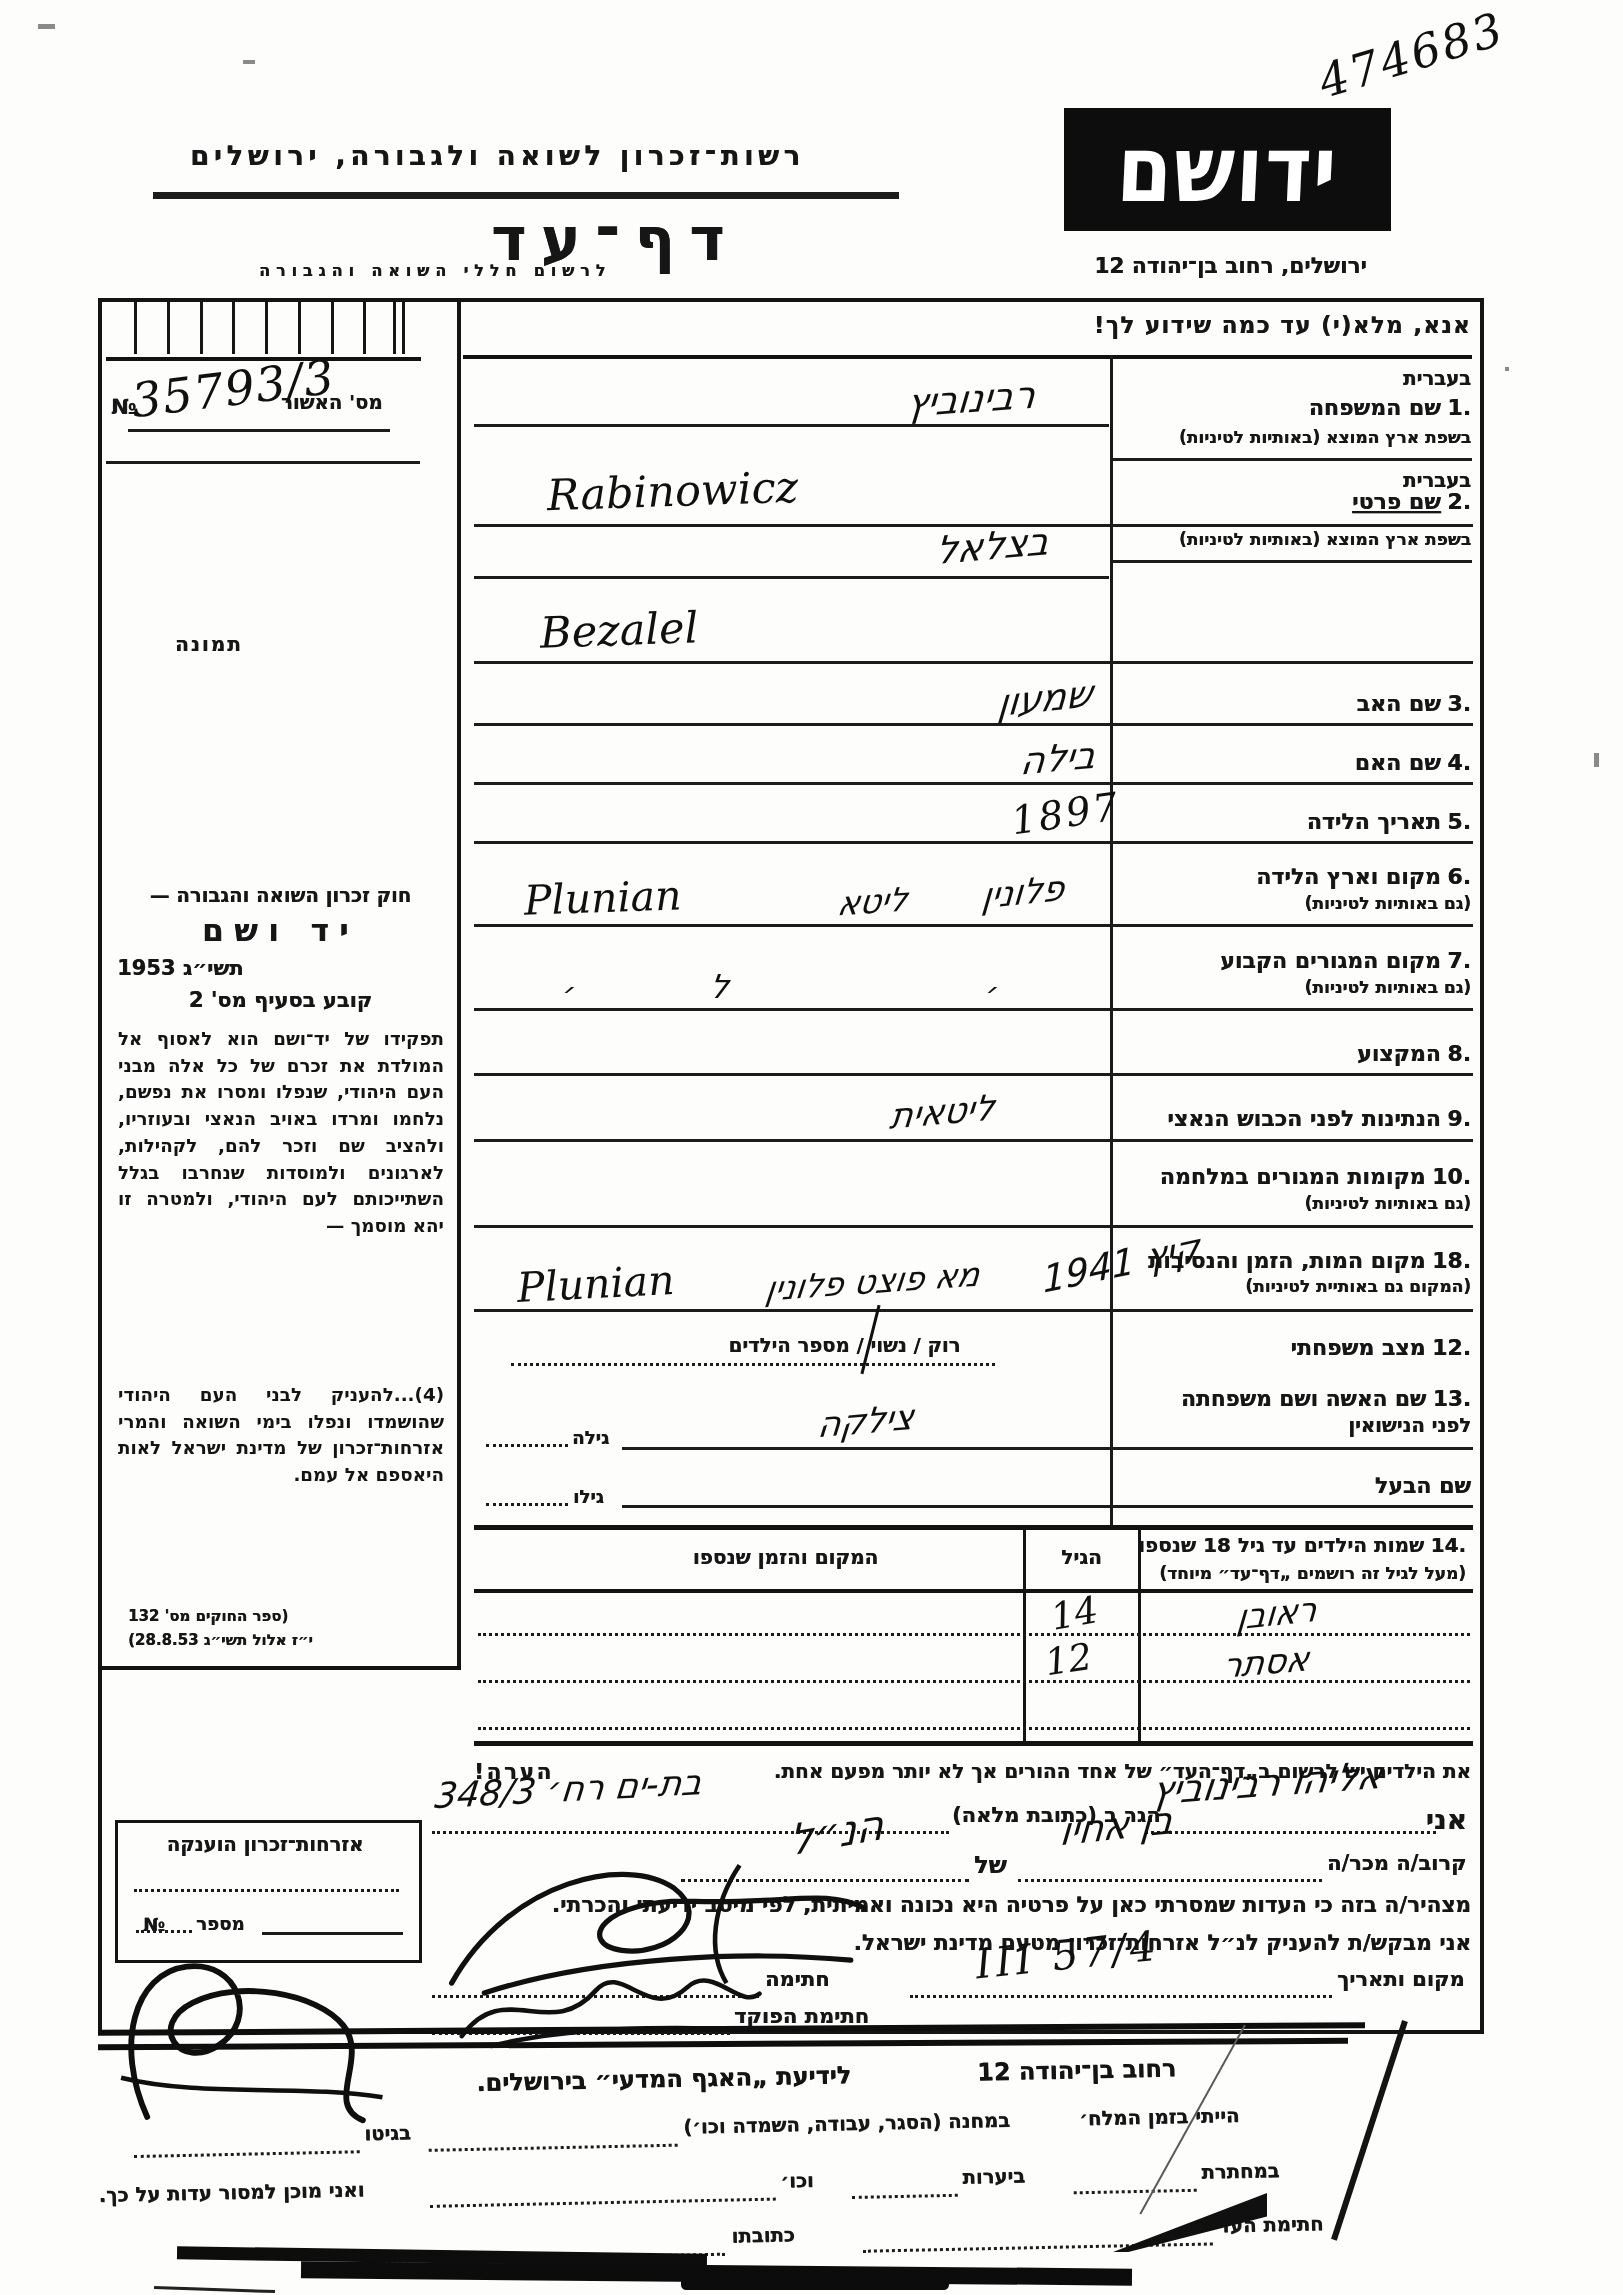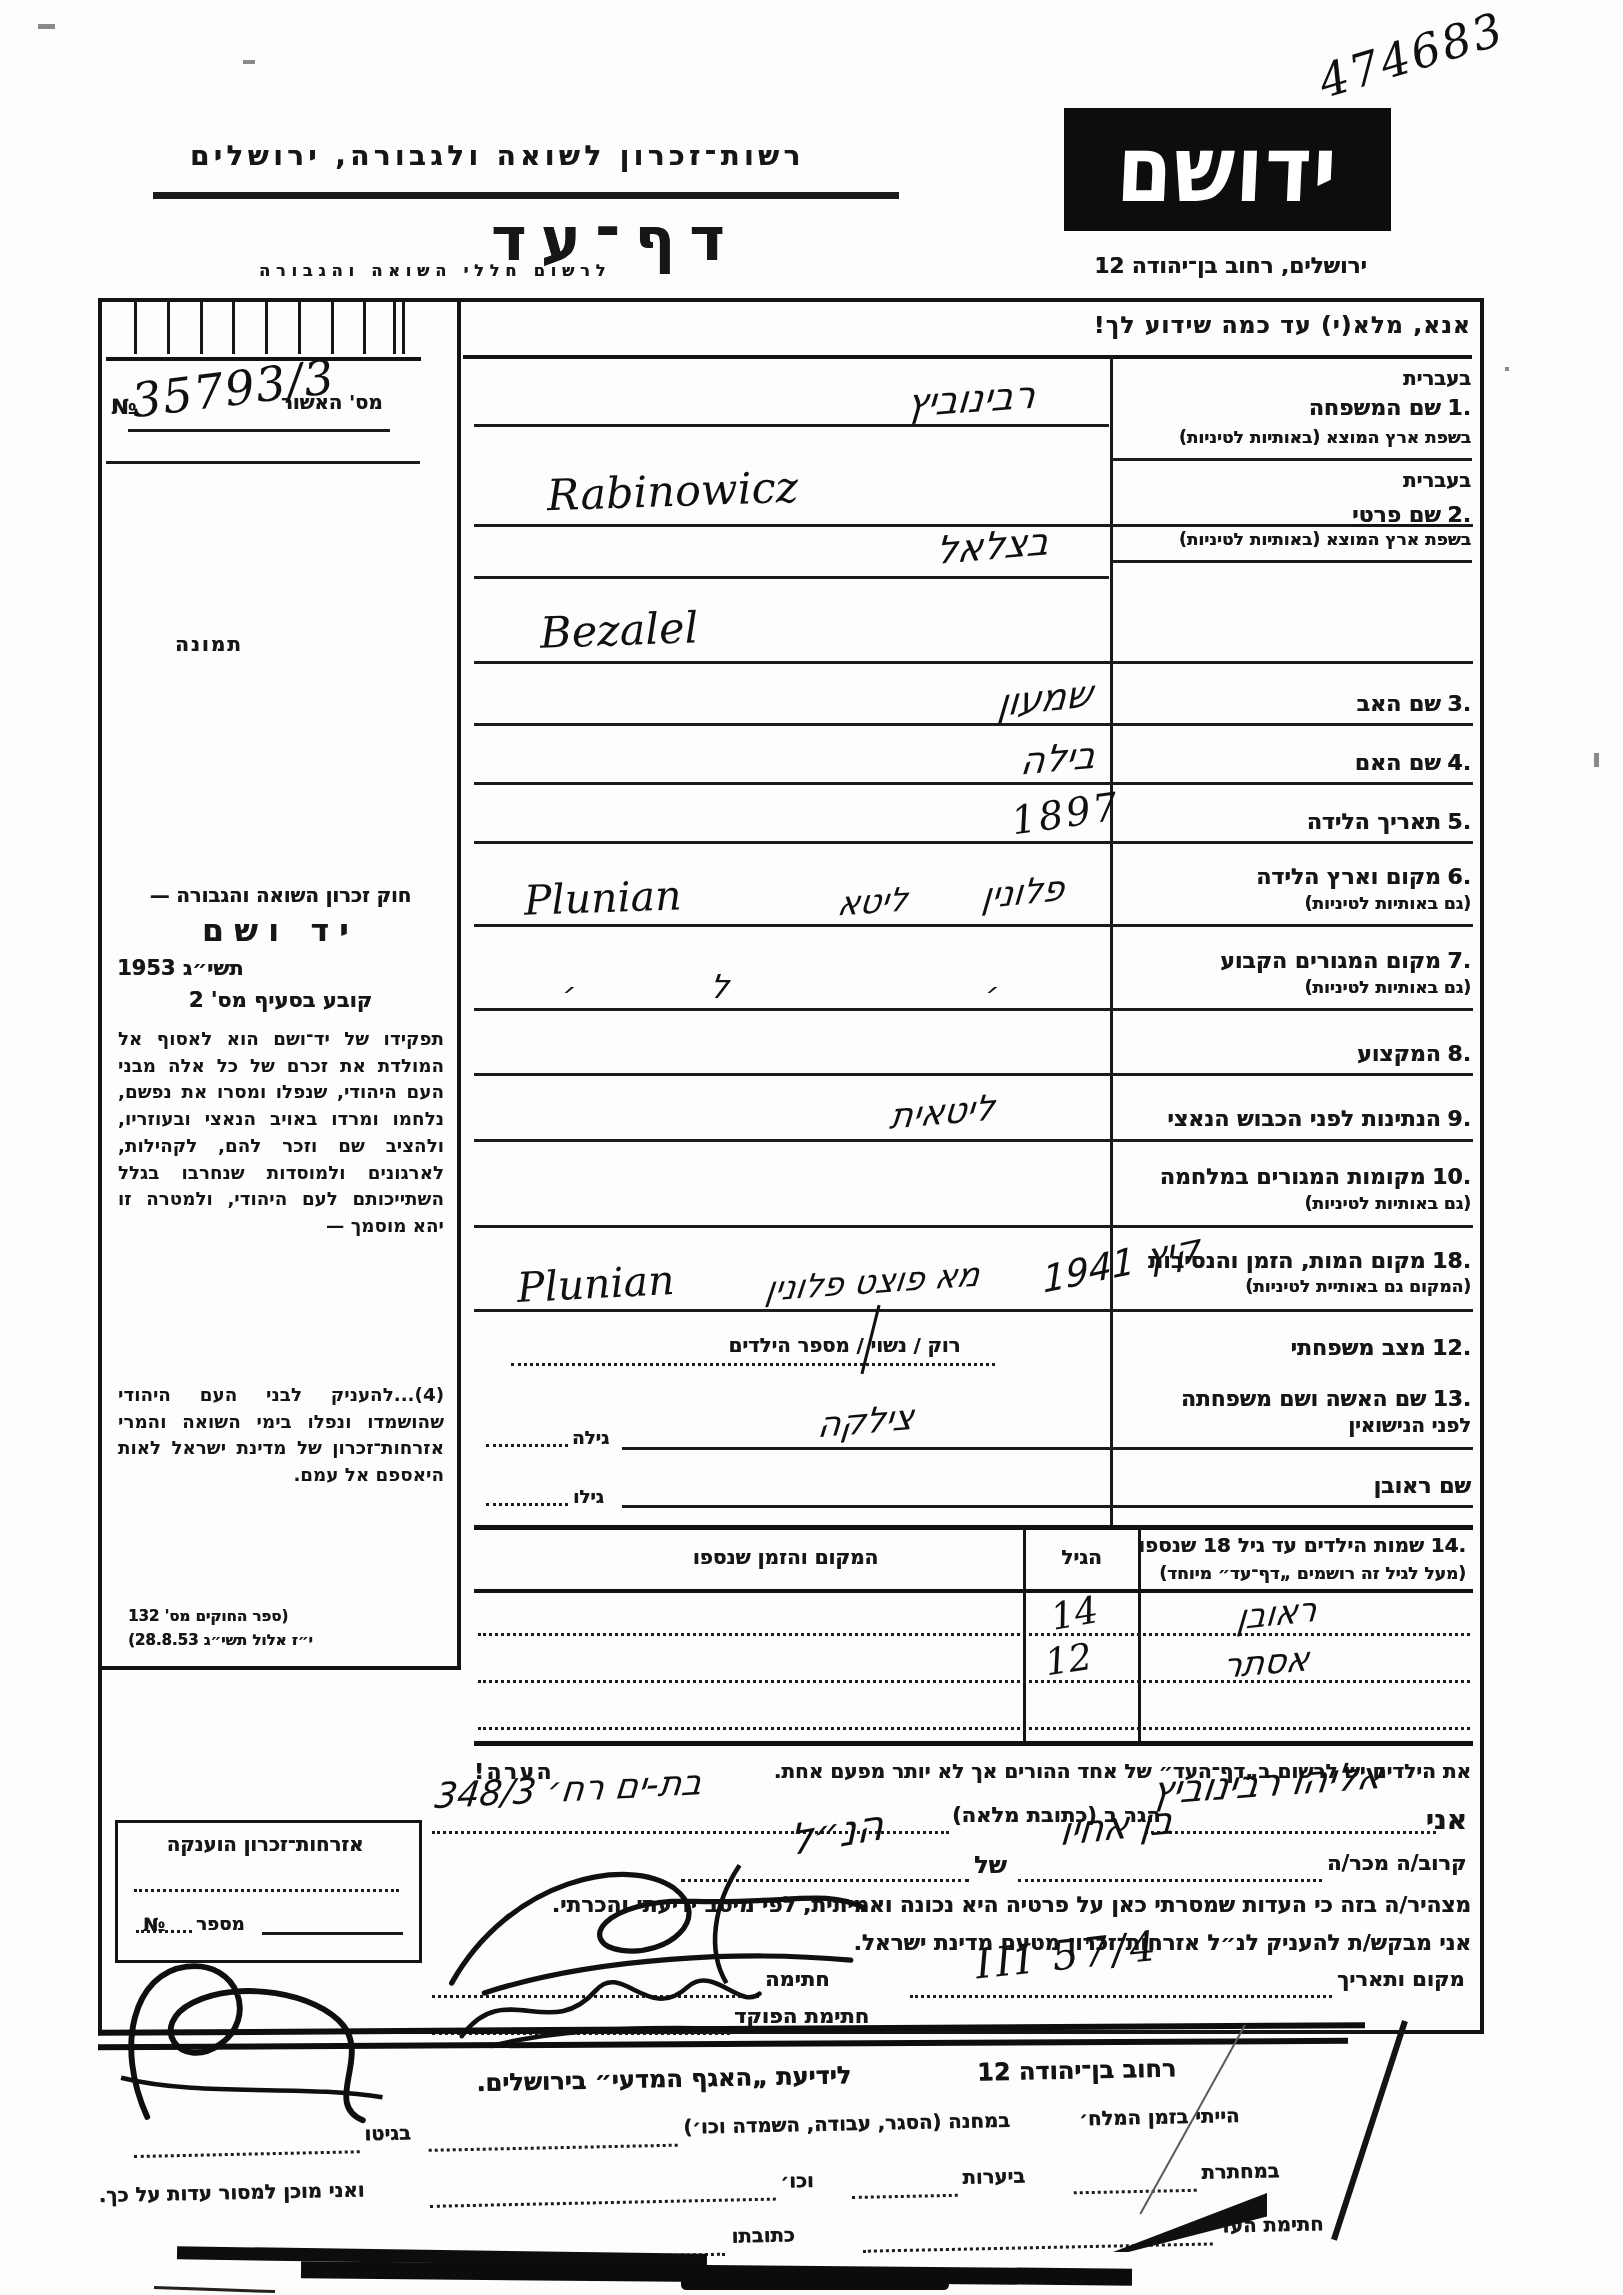--- a/index.html
+++ b/index.html
@@ -87,21 +87,21 @@
     <span class="fnum">1.</span><span>שם המשפחה</span>
   </div>
   <div class="plbl" style="right:152px;top:427px;font-size:17px;">בשפת ארץ המוצא (באותיות לטיניות)</div>
   <div class="ln" style="left:474px;top:424px;width:635px;"></div>
   <div class="ln" style="left:1113px;top:458px;width:359px;"></div>
   <div class="hwh" style="left:907px;top:377px;font-size:38px;transform:rotate(-4deg) skewX(-10deg);">רבינוביץ</div>
   <div class="ln" style="left:474px;top:524px;width:999px;"></div>
   <div class="hwl" style="left:547px;top:466px;font-size:43px;transform:rotate(-2deg);">Rabinowicz</div>
 
   <div class="plbl" style="right:152px;top:469px;font-size:19.6px;">בעברית</div>
-  <div class="plbl" style="right:152px;top:502px;font-size:22px;text-decoration:underline;">
+  <div class="plbl" style="right:152px;top:489px;font-size:22px;text-decoration:underline;">
     <span class="fnum">2.</span><span>שם פרטי</span>
   </div>
   <div class="plbl" style="right:152px;top:529px;font-size:17px;">בשפת ארץ המוצא (באותיות לטיניות)</div>
   <div class="ln" style="left:1113px;top:560px;width:359px;"></div>
   <div class="ln" style="left:474px;top:576px;width:635px;"></div>
   <div class="hwh" style="left:936px;top:524px;font-size:38px;transform:rotate(-5deg) skewX(-10deg);">בצלאל</div>
   <div class="ln" style="left:474px;top:661px;width:999px;"></div>
   <div class="hwl" style="left:540px;top:605px;font-size:43px;transform:rotate(-2deg);">Bezalel</div>
 
   <div class="plbl" style="right:152px;top:691px;font-size:22px;">
@@ -175,21 +175,21 @@
 
   <div class="plbl" style="right:152px;top:1386px;font-size:21.6px;">
     <span class="fnum">13.</span><span>שם האשה ושם משפחתה</span>
   </div>
   <div class="plbl" style="right:152px;top:1414px;font-size:19.6px;">לפני הנישואין</div>
   <div class="ln" style="left:622px;top:1447px;width:851px;"></div>
   <div class="dot" style="left:486px;top:1444px;width:82px;"></div>
   <div class="plbl" style="left:572px;top:1427px;font-size:18.3px;">גילה</div>
   <div class="hwh" style="left:818px;top:1401px;font-size:35px;transform:rotate(-5deg) skewX(-12deg);">צילקה</div>
 
-  <div class="plbl" style="right:152px;top:1473px;font-size:22px;">שם ראובן</div>
+  <div class="plbl" style="right:152px;top:1473px;font-size:22px;">שם הבעל</div>
   <div class="ln" style="left:622px;top:1505px;width:851px;"></div>
   <div class="dot" style="left:486px;top:1503px;width:82px;"></div>
   <div class="plbl" style="left:573px;top:1486px;font-size:18.3px;">גילו</div>
 
   <div class="lnh" style="left:474px;top:1525px;width:999px;height:4.6px;"></div>
   <div class="plbl" style="right:157px;top:1533px;font-size:20px;">
     <span class="fnum">14.</span><span>שמות הילדים עד גיל 18 שנספו</span>
   </div>
   <div class="plbl" style="right:157px;top:1563px;font-size:17px;">(מעל לגיל זה רושמים „דף־עד״ מיוחד)</div>
   <div class="plbl" style="left:589px;top:1545px;width:393px;text-align:center;font-size:20px;">המקום והזמן שנספו</div>

